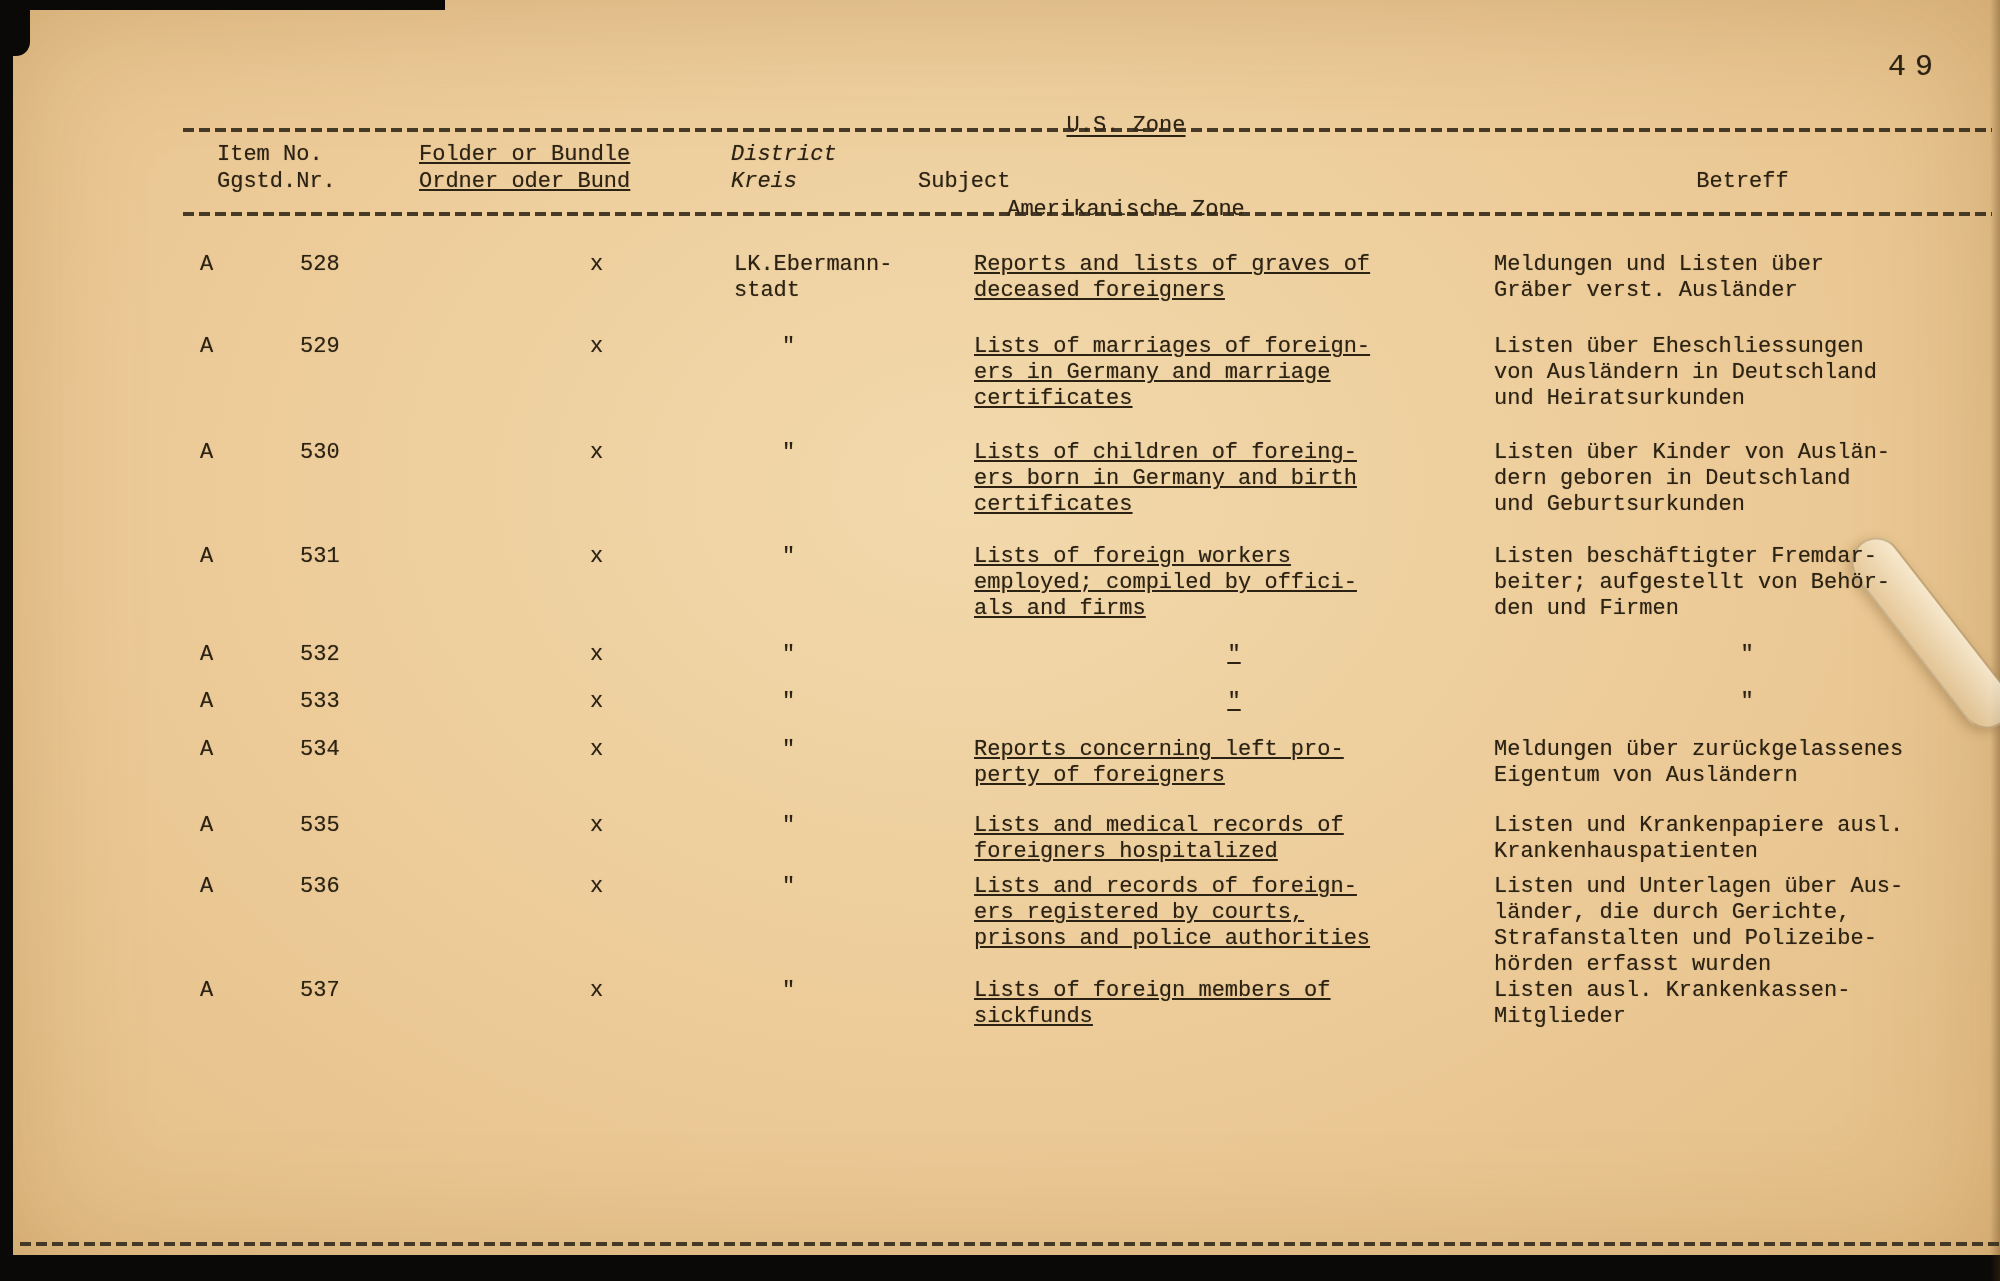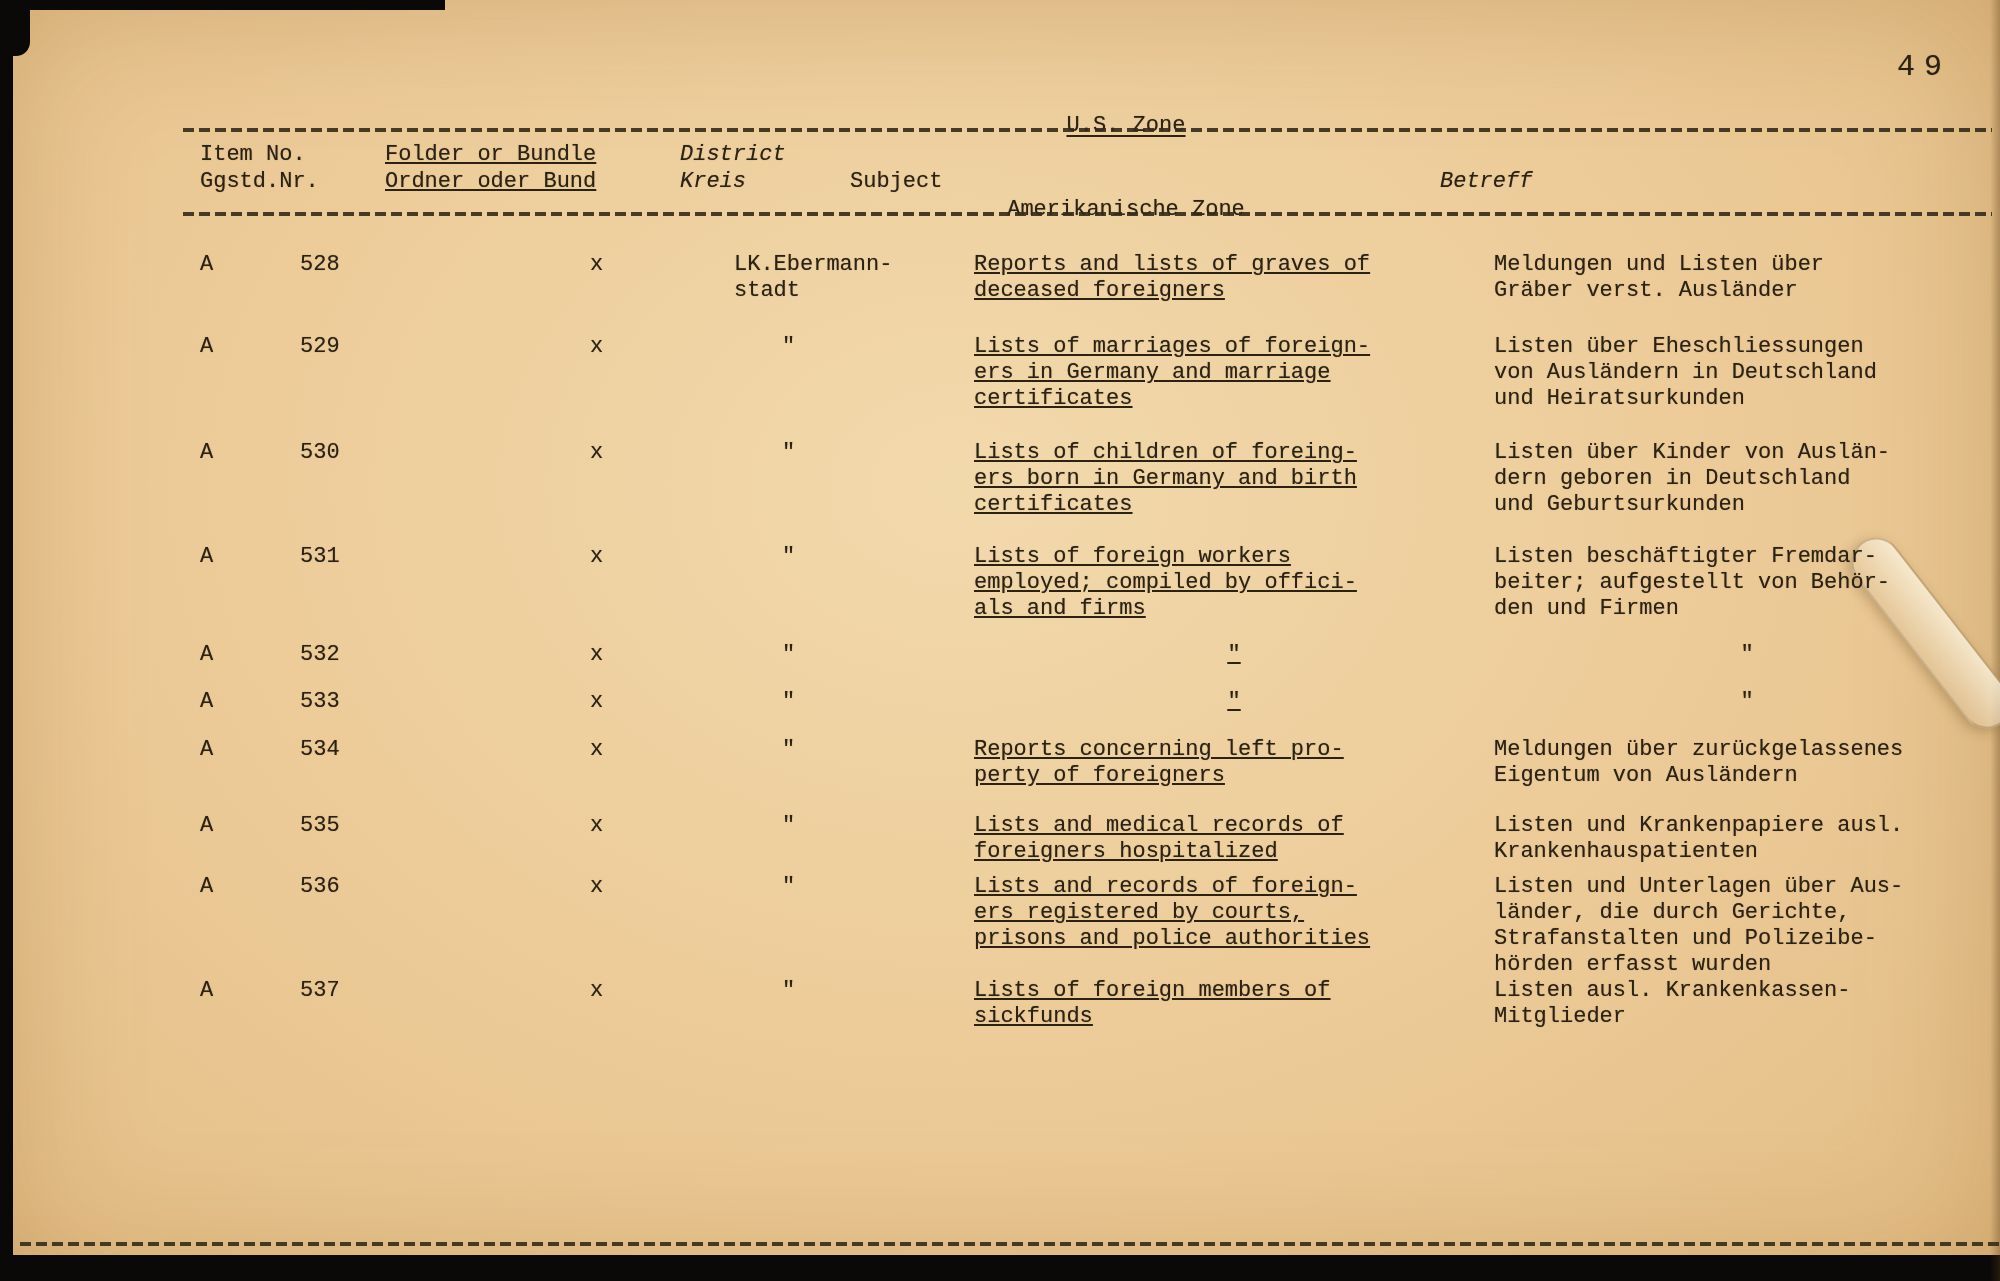--- a/index.html
+++ b/index.html
@@ -27,42 +27,42 @@
 
   .clip-artifact{
     position:absolute;right:-46px;top:608px;width:225px;height:46px;
     background:linear-gradient(180deg, rgba(250,241,220,.8), rgba(226,202,162,.45));
     border:2px solid rgba(168,138,95,.55);
     border-radius:26px;transform:rotate(52deg);
     box-shadow:0 5px 12px rgba(90,60,20,.28);
   }
 
   
-  .page-number{position:absolute;top:50px;right:49px;font-size:30px;letter-spacing:9px;}
+  .page-number{position:absolute;top:50px;right:58px;font-size:30px;letter-spacing:9px;}
   .title-block{position:absolute;top:56px;left:1090px;transform:translateX(-50%);text-align:center;font-size:22px;line-height:28px;white-space:pre;margin-left:36px;}
   .title-en{text-decoration:underline;text-decoration-thickness:2px;text-underline-offset:4px;}
 
   
   .rule{
     position:absolute;height:4px;
     background-image:repeating-linear-gradient(to right, #342a1a 0, #342a1a 11px, rgba(0,0,0,0) 11px, rgba(0,0,0,0) 16px);
     opacity:.9;
   }
   .rule-1{top:128px;left:183px;right:8px;}
   .rule-2{top:212px;left:183px;right:8px;}
   .rule-bottom{top:1242px;left:20px;right:0;}
 
   
   .col-headers{position:absolute;top:141px;left:0;right:40px;display:flex;padding-left:200px;font-size:22px;line-height:27px;}
-  .hcell{white-space:pre;}
+  .hcell{white-space:pre;margin-left:17px;}
   .h-item{width:185px;}
   .h-folder{width:295px;text-decoration:underline;}
   .h-district{width:170px;font-style:italic;}
   .h-subject{width:590px;text-align:left;padding-top:27px;}
-  .h-betreff{flex:1;padding-top:27px;font-style:italic;}
+  .h-betreff{flex:1;text-align:center;padding-top:27px;}
 
   
   .tbody{position:absolute;top:252px;left:0;right:0;font-size:22px;line-height:26px;}
   .row{display:flex;padding-left:200px;}
   .c{white-space:pre;}
   .c.letter{width:100px;}
   .c.number{width:290px;}
   .c.xcol{width:100px;}
   .c.district{width:240px;margin-left:44px;}
   .c.district.ditto{padding-left:48px;box-sizing:border-box;}

